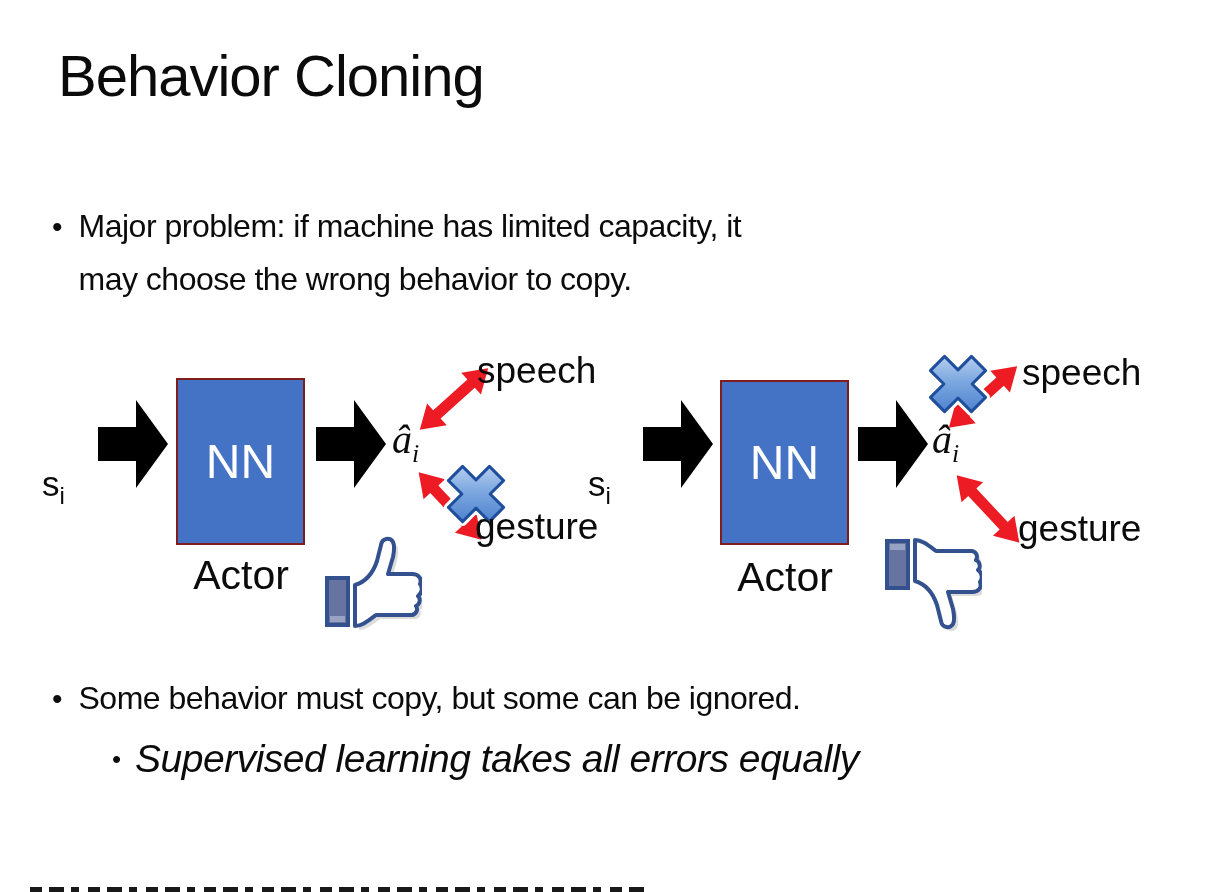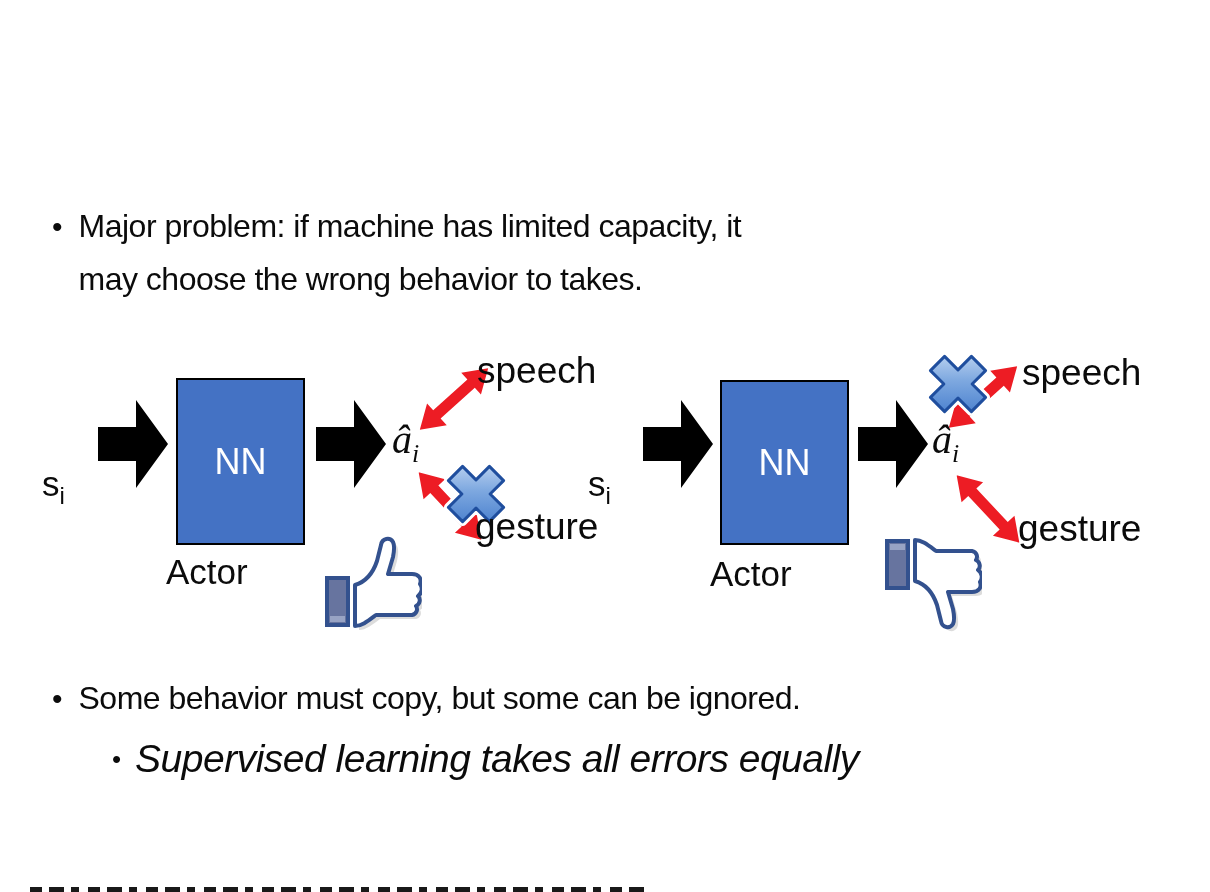--- a/index.html
+++ b/index.html
@@ -14,25 +14,25 @@
   }
   .bullet-row { display:flex; align-items:flex-start; }
   .bullet-dot { font-size:30px; line-height:53px; margin-right:16px; }
   .bullet-text { font-size:32px; line-height:53px; letter-spacing:-0.5px; white-space:nowrap; }
   .sub .bullet-dot { font-size:26px; line-height:50px; margin-right:14px; }
   .sub .bullet-text { font-size:39px; line-height:50px;font-style:italic; }
 
   .io-label { font-size:35px; white-space:nowrap;margin-top:34px; }
   .io-label sub { font-size:24px; }
   .nnbox {
-    background:#4472c4; border:2px solid #000000; box-sizing:border-box;
+    background:#4472c4; border:2px solid #7f1d1d; box-sizing:border-box;
     display:flex; align-items:center; justify-content:center;
-    color:#ffffff; font-size:36px;
+    color:#ffffff; font-size:48px;
   }
-  .actor-label { font-size:35px; text-align:left; }
+  .actor-label { font-size:41px; text-align:center; }
   .ahat-label { font-family:Liberation Serif, serif; font-style:italic; font-size:40px; white-space:nowrap; }
   .ahat-label sub { font-size:26px; }
   .arrow-label { font-size:37px; white-space:nowrap; }
   .clipped-strip {
     left:30px; top:887px; width:614px; height:5px;
     background:repeating-linear-gradient(90deg,
       #191919 0 12px, rgba(0,0,0,0) 12px 19px,
       #191919 19px 34px, rgba(0,0,0,0) 34px 41px,
       #191919 41px 49px, rgba(0,0,0,0) 49px 58px);
   }
@@ -46,26 +46,27 @@
   <svg width="0" height="0" style="position:absolute" aria-hidden="true">
     <defs>
       <linearGradient id="xgrad" x1="0" y1="0" x2="1" y2="1">
         <stop offset="0" stop-color="#d3e3f7"></stop>
         <stop offset="0.45" stop-color="#7fa9e0"></stop>
         <stop offset="1" stop-color="#3a74c9"></stop>
       </linearGradient>
     </defs>
   </svg>
 
+  <div class="abs slide-title">Behavior Cloning</div>
 
   <div class="abs bullet-row" style="left:52px; top:200px;">
     <span class="bullet-dot">•</span>
     <div>
       <div class="bullet-text">Major problem: if machine has limited capacity, it</div>
-      <div class="bullet-text">may choose the wrong behavior to takes.</div>
+      <div class="bullet-text">may choose the wrong behavior to copy.</div>
     </div>
   </div>
 
   <div>
     <div class="abs io-label" style="left:42px; top:430px;">
       <span>s</span><sub>i</sub>
     </div>
 
     <svg class="abs" style="left:98px; top:400px;" width="70" height="88" viewBox="0 0 70 88">
       <polygon points="0,27 38,27 38,0 70,44 38,88 38,61 0,61" fill="#000"></polygon>

